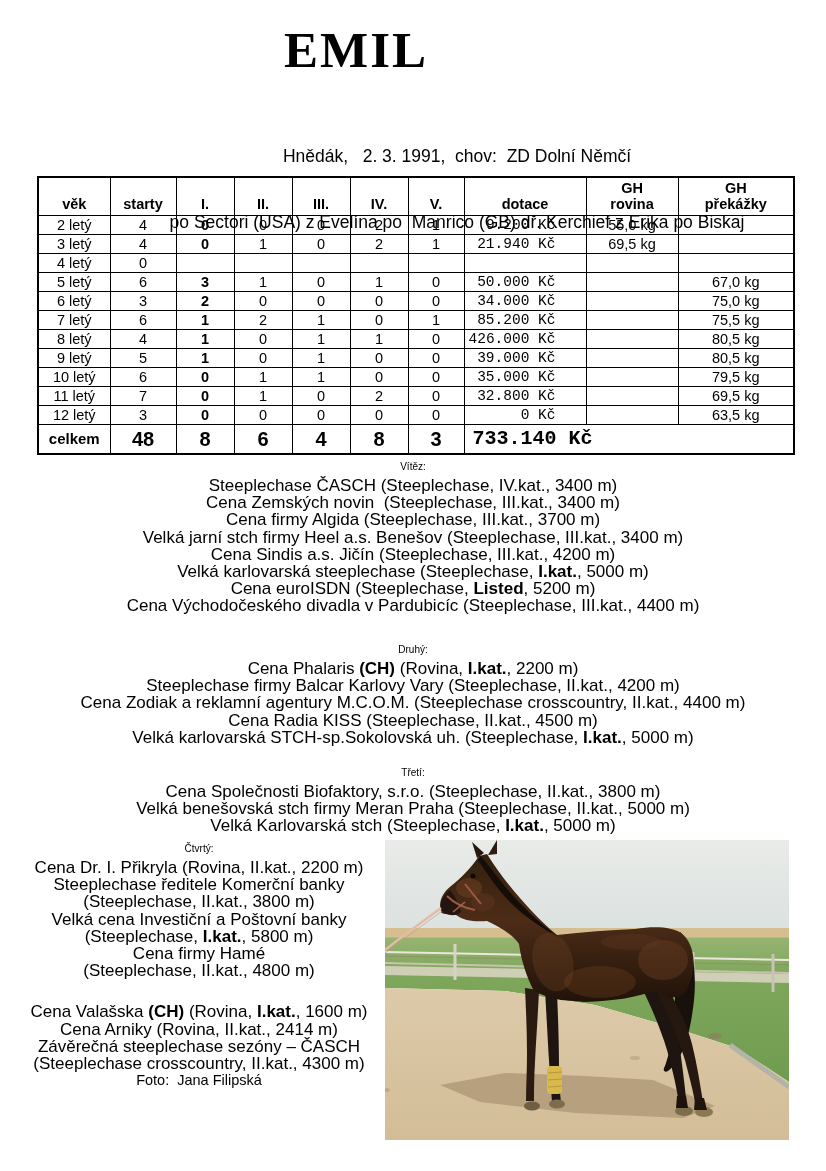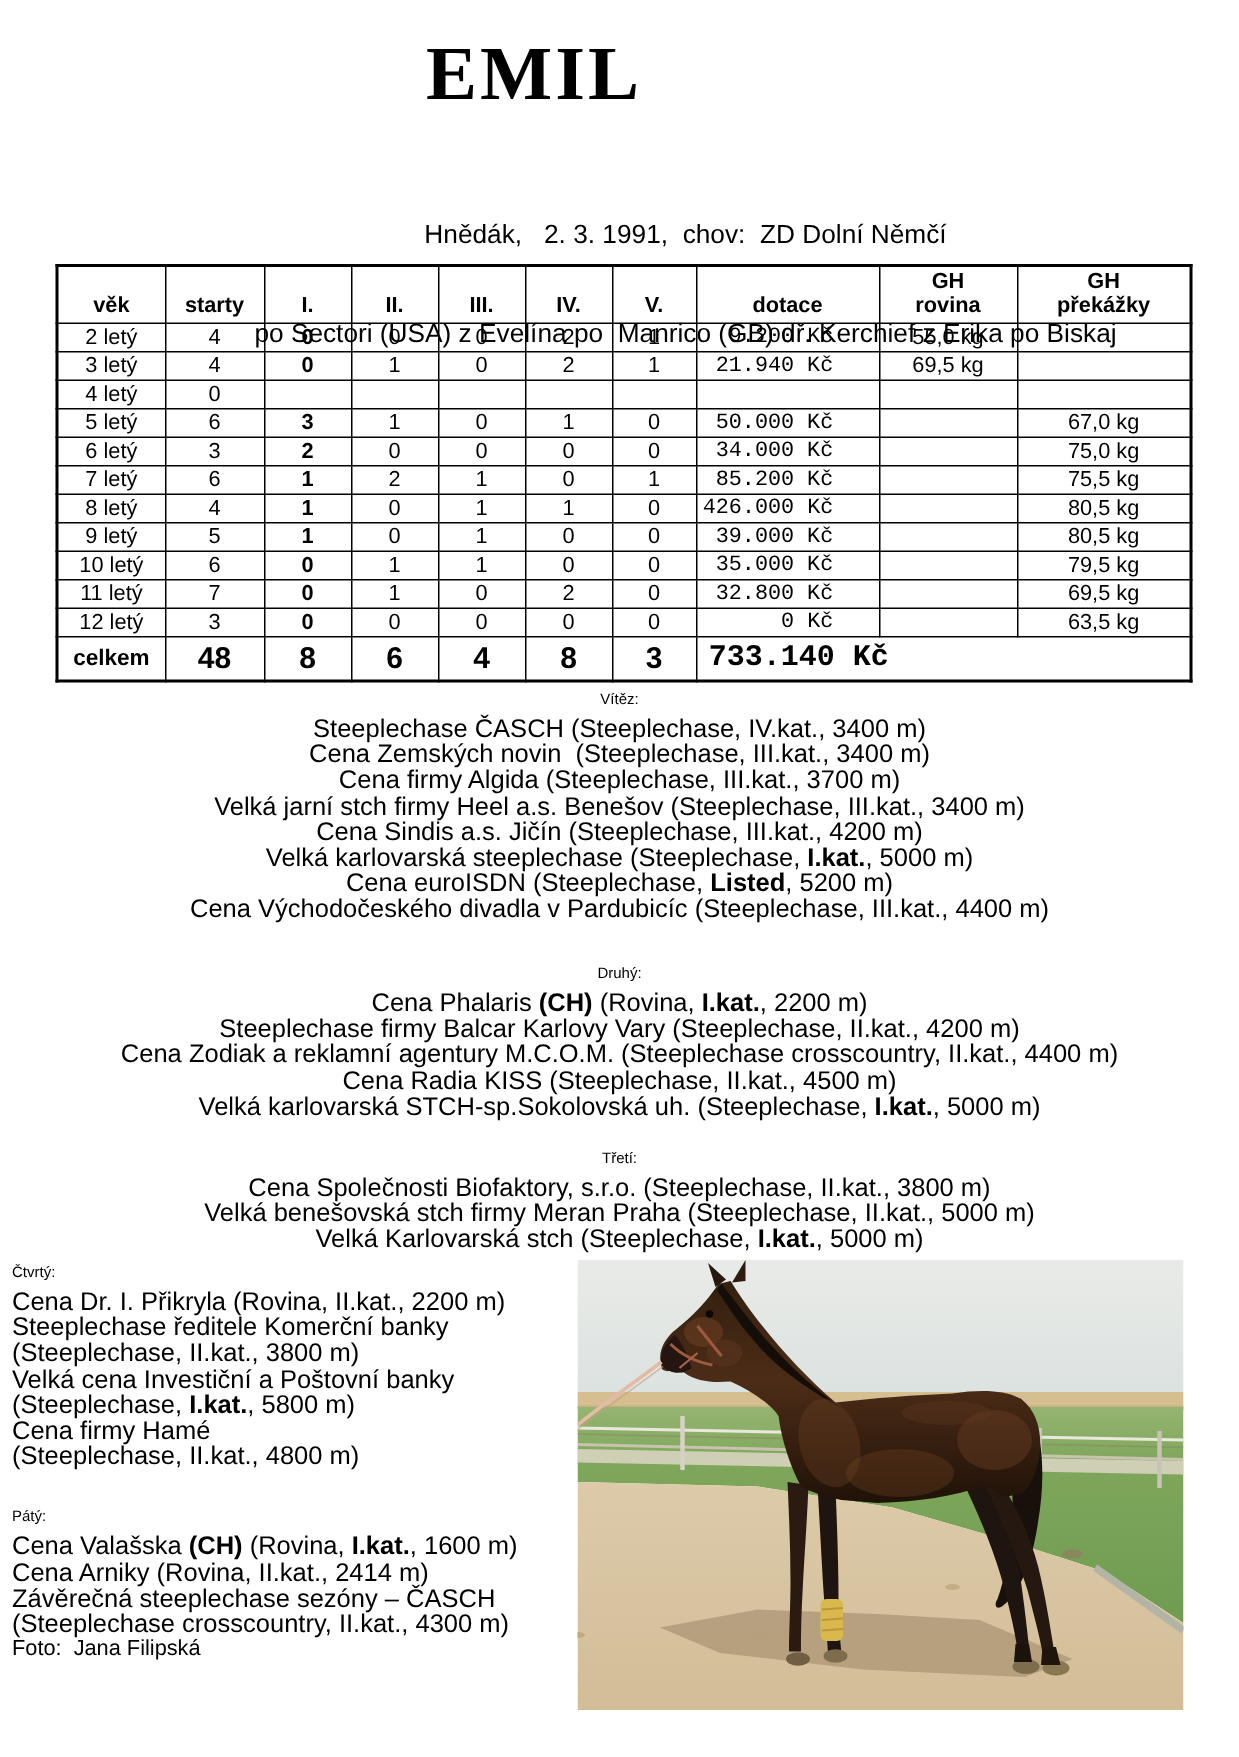--- a/index.html
+++ b/index.html
@@ -46,21 +46,21 @@
   .section{position:absolute;left:0;width:826px;text-align:center;}
   .section .heading,.leftcol .heading{
     font-size:10px;font-weight:normal;line-height:18px;margin-bottom:1px;
   }
   .section .line,.leftcol .line{font-size:17px;line-height:17.2px;white-space:pre-wrap;}
   #sec-vitez{top:458px;}
   #sec-druhy{top:641px;}
   #sec-treti{top:764px;}
   
   .leftcol{
-    position:absolute;left:8px;top:840px;width:382px;
+    position:absolute;left:8px;top:840px;width:382px;text-align:center;
   }
   .leftcol .block-paty{margin-top:24px;}
   .photo-credit{font-size:14.5px;line-height:17.2px;white-space:pre;}
   #horse-photo{
     position:absolute;left:385px;top:840px;width:404px;height:300px;
     display:block;
   }
 </style>
 </head>
 <body>
@@ -305,21 +305,20 @@
     <div class="line">Cena Dr. I. Přikryla (Rovina, II.kat., 2200 m)</div>
         <div class="line">Steeplechase ředitele Komerční banky</div>
         <div class="line">(Steeplechase, II.kat., 3800 m)</div>
         <div class="line">Velká cena Investiční a Poštovní banky</div>
         <div class="line">(Steeplechase, <b>I.kat.</b>, 5800 m)</div>
         <div class="line">Cena firmy Hamé</div>
         <div class="line">(Steeplechase, II.kat., 4800 m)</div>
       </div>
   </div>
   <div class="block-paty">
-    <div class="heading">Pátý:</div>
     <div>
 
     <div class="line">Cena Valašska <b>(CH)</b> (Rovina, <b>I.kat.</b>, 1600 m)</div>
         <div class="line">Cena Arniky (Rovina, II.kat., 2414 m)</div>
         <div class="line">Závěrečná steeplechase sezóny – ČASCH</div>
         <div class="line">(Steeplechase crosscountry, II.kat., 4300 m)</div>
       </div>
     <div class="photo-credit">Foto:  Jana Filipská</div>
   </div>
 </div>

